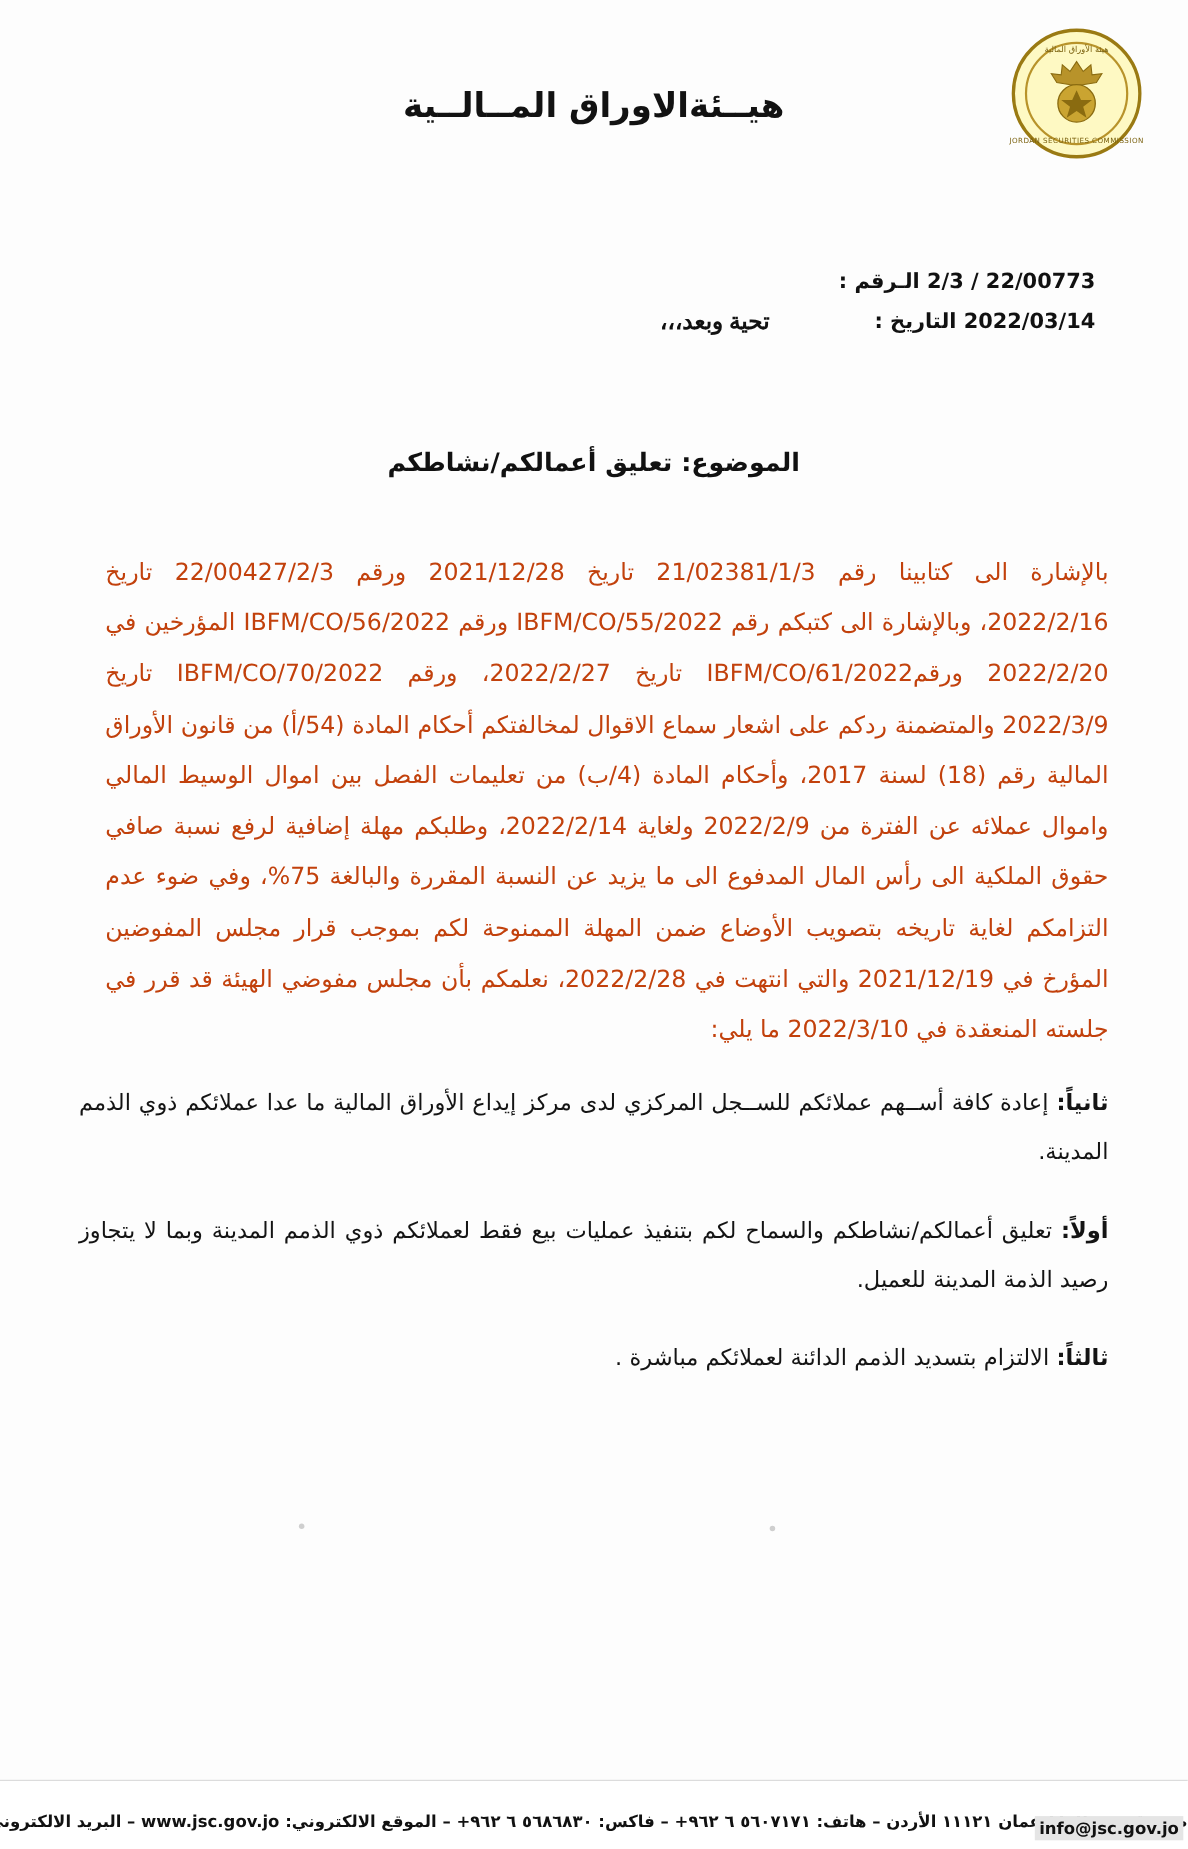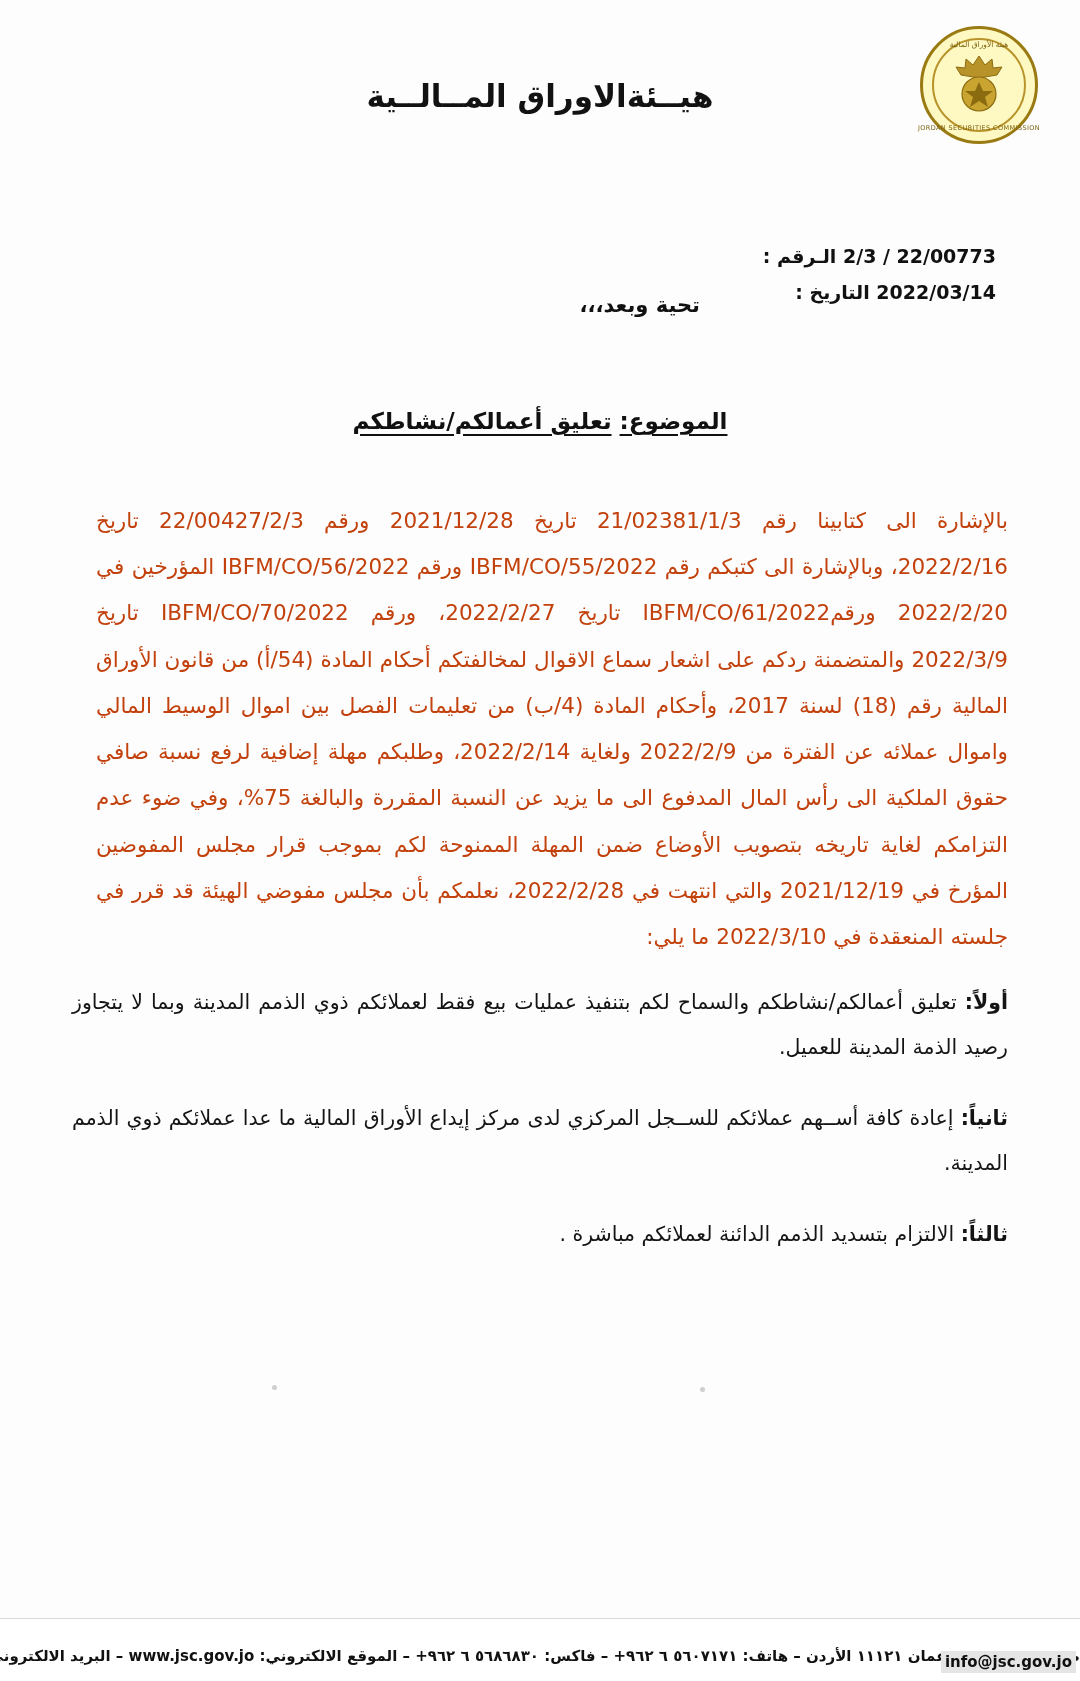--- a/index.html
+++ b/index.html
@@ -103,40 +103,39 @@
     position: absolute;
     top: 272px;
     right: 380px;
     width: 560px;
     direction: rtl;
     font-size: 21px;
     font-weight: bold;
     line-height: 1.85;
   }
   .greeting {
-    margin-top: 14px;
+    margin-top: 1px;
+    font-family: Liberation Serif, serif;
   }
 
   
   .subject {
     position: absolute;
     top: 408px;
     left: 0;
     right: 0;
     text-align: center;
     direction: rtl;
     font-size: 23px;
     font-weight: bold;
   }
   .subject .lbl {
-    text-decoration: underline;
     text-underline-offset: 5px;
   }
   .subject .val {
-    text-decoration: underline;
     text-underline-offset: 5px;
   }
 
   
   .body {
     position: absolute;
     top: 498px;
     right: 72px;
     left: 72px;
     direction: rtl;
@@ -248,26 +247,26 @@
     <span class="lbl">الموضوع:</span>
     <span class="val">تعليق أعمالكم/نشاطكم</span>
   </div>
 
   <div class="body">
     <p>بالإشارة الى كتابينا رقم 21/02381/1/3 تاريخ 2021/12/28 ورقم 22/00427/2/3 تاريخ 2022/2/16، وبالإشارة الى كتبكم رقم IBFM/CO/55/2022 ورقم IBFM/CO/56/2022 المؤرخين في 2022/2/20 ورقمIBFM/CO/61/2022 تاريخ 2022/2/27، ورقم IBFM/CO/70/2022 تاريخ 2022/3/9 والمتضمنة ردكم على اشعار سماع الاقوال لمخالفتكم أحكام المادة (54/أ) من قانون الأوراق المالية رقم (18) لسنة 2017، وأحكام المادة (4/ب) من تعليمات الفصل بين اموال الوسيط المالي واموال عملائه عن الفترة من 2022/2/9 ولغاية 2022/2/14، وطلبكم مهلة إضافية لرفع نسبة صافي حقوق الملكية الى رأس المال المدفوع الى ما يزيد عن النسبة المقررة والبالغة 75%، وفي ضوء عدم التزامكم لغاية تاريخه بتصويب الأوضاع ضمن المهلة الممنوحة لكم بموجب قرار مجلس المفوضين المؤرخ في 2021/12/19 والتي انتهت في 2022/2/28، نعلمكم بأن مجلس مفوضي الهيئة قد قرر في جلسته المنعقدة في 2022/3/10 ما يلي:</p>
   </div>
 
   <div class="clauses">
     <div class="clause">
+      <b>ثانياً:</b>
+      <span>إعادة كافة أســهم عملائكم للســجل المركزي لدى مركز إيداع الأوراق المالية ما عدا عملائكم ذوي الذمم المدينة.</span>
+    </div>
+    <div class="clause">
       <b>أولاً:</b>
       <span>تعليق أعمالكم/نشاطكم والسماح لكم بتنفيذ عمليات بيع فقط لعملائكم ذوي الذمم المدينة وبما لا يتجاوز رصيد الذمة المدينة للعميل.</span>
-    </div>
-    <div class="clause">
-      <b>ثانياً:</b>
-      <span>إعادة كافة أســهم عملائكم للســجل المركزي لدى مركز إيداع الأوراق المالية ما عدا عملائكم ذوي الذمم المدينة.</span>
     </div>
     <div class="clause">
       <b>ثالثاً:</b>
       <span>الالتزام بتسديد الذمم الدائنة لعملائكم مباشرة .</span>
     </div>
   </div>
 
   <div class="marks">
     <i style="left:272px;"></i>
     <i style="left:700px; top:2px;"></i>

